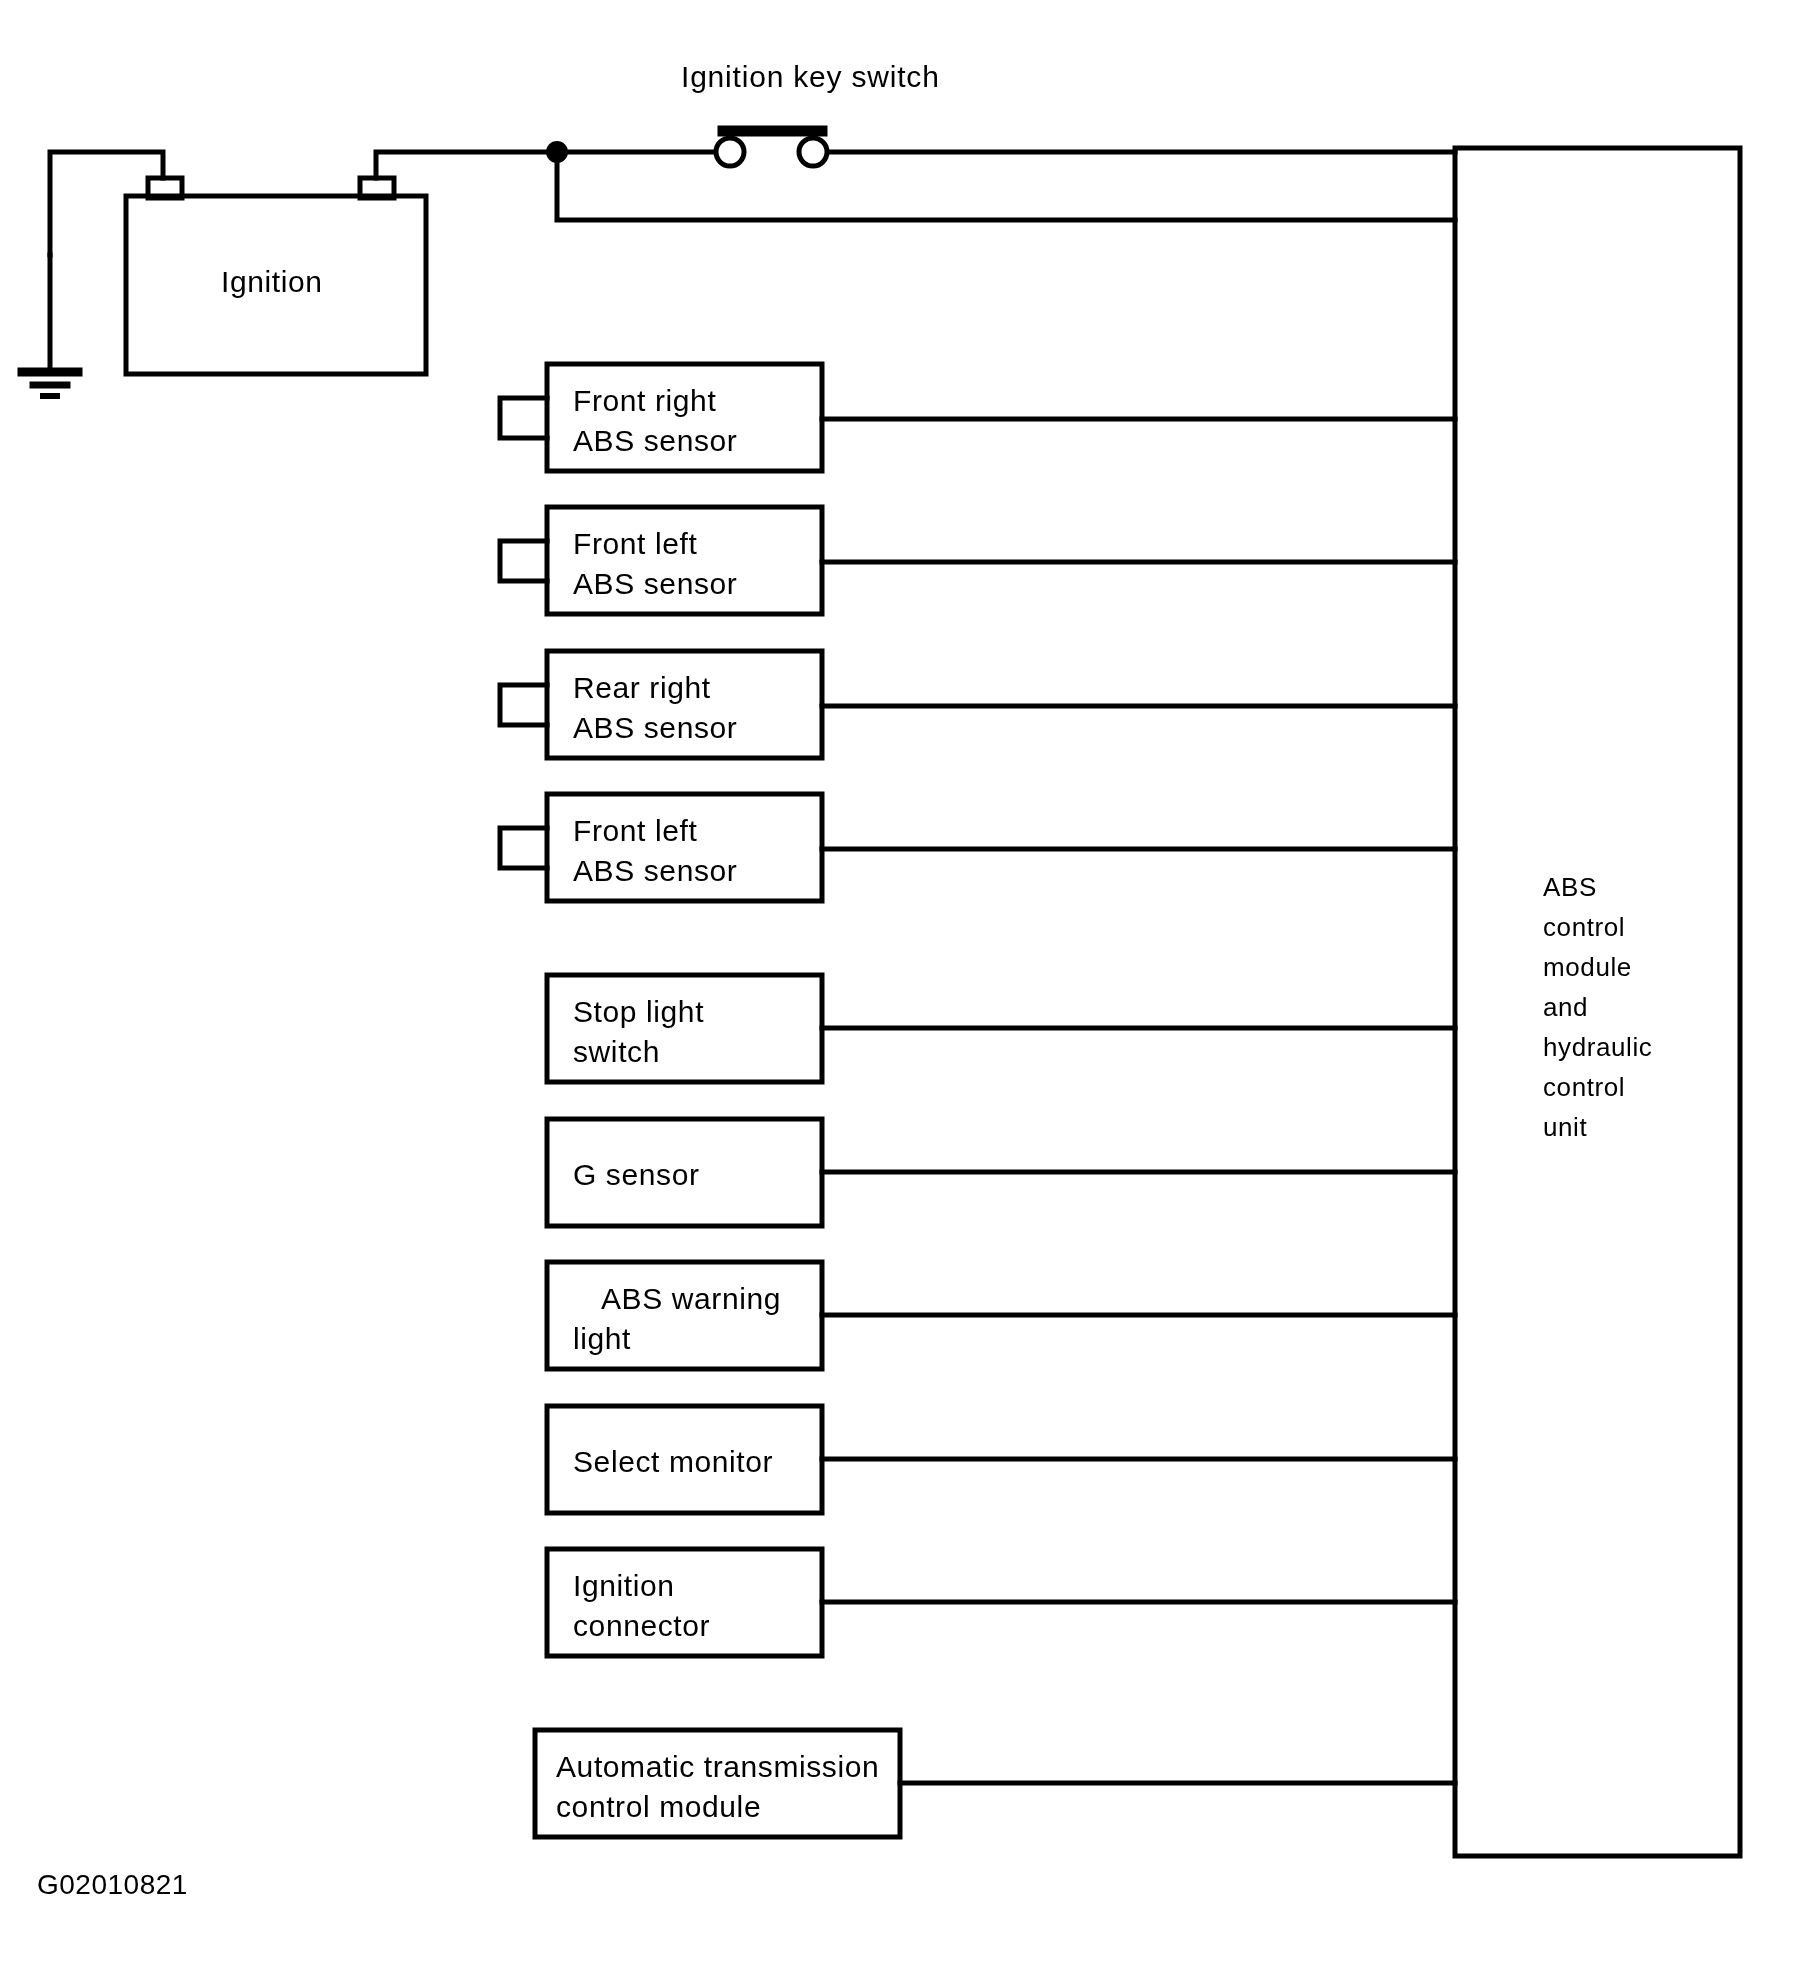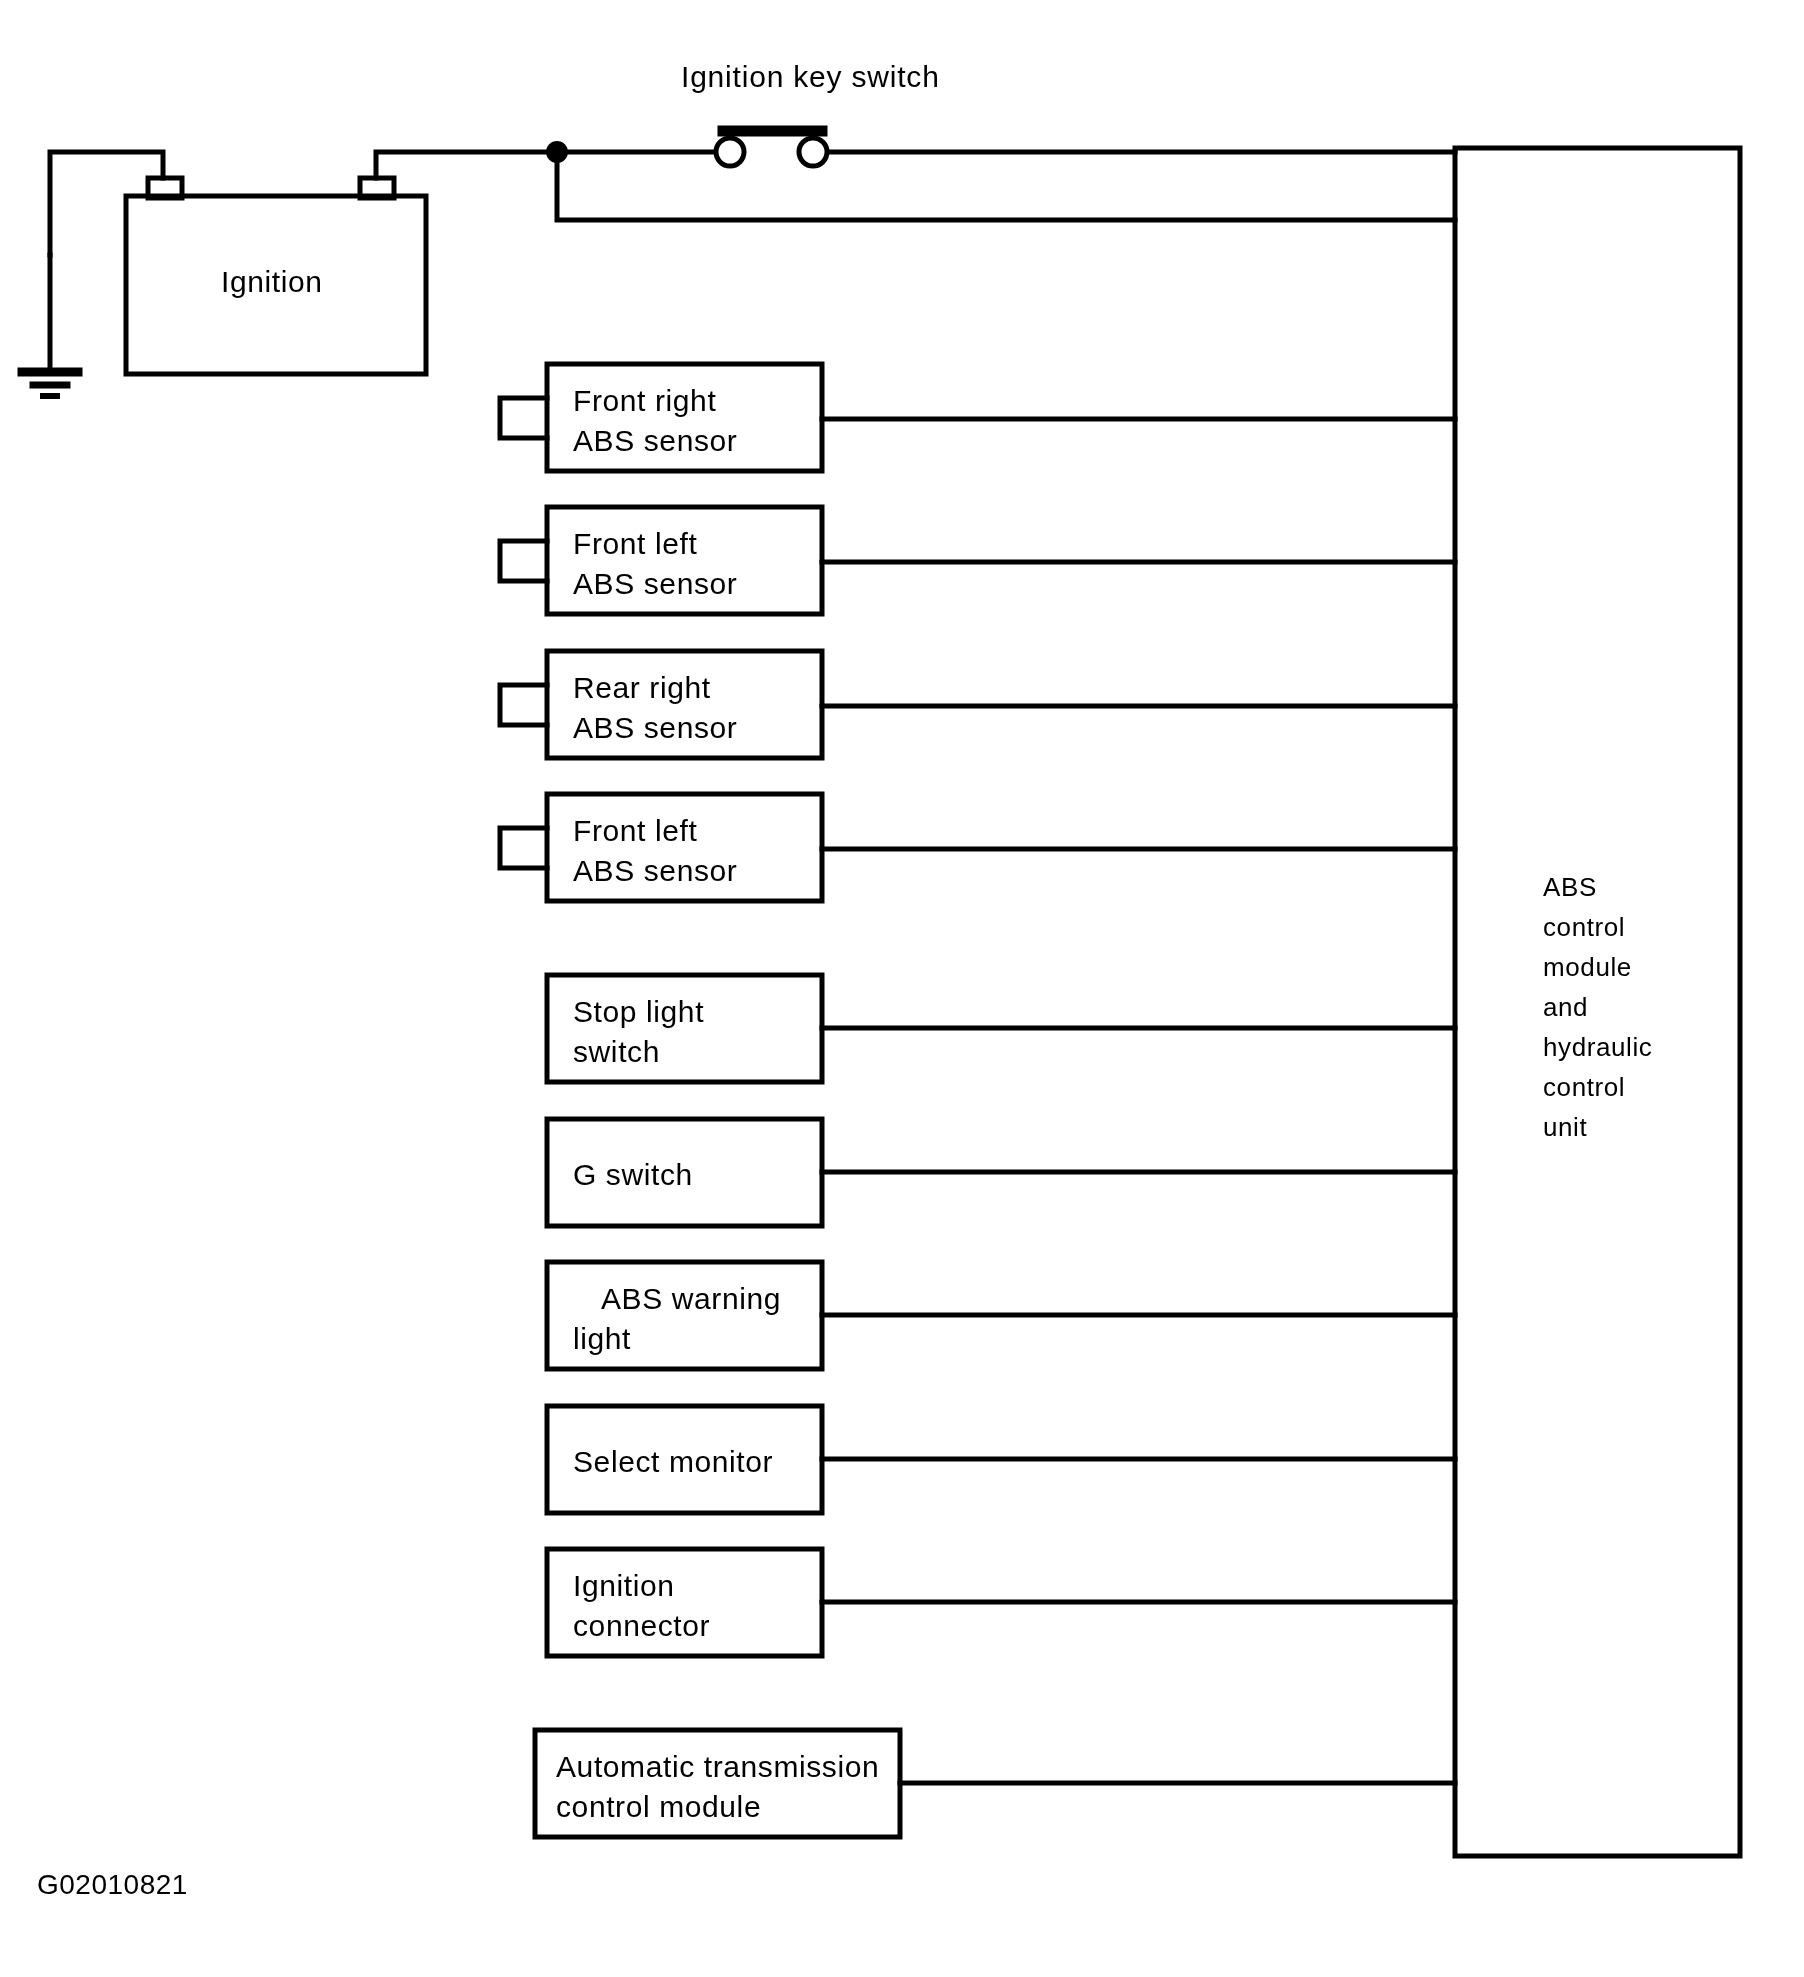--- a/index.html
+++ b/index.html
@@ -100,21 +100,21 @@
 
   <div class="lbl box-label" style="left:573px; top:668px;text-align:right;">Rear right</div>
   <div class="lbl box-label" style="left:573px; top:708px;">ABS sensor</div>
 
   <div class="lbl box-label" style="left:573px; top:811px;">Front left</div>
   <div class="lbl box-label" style="left:573px; top:851px;">ABS sensor</div>
 
   <div class="lbl box-label" style="left:573px; top:992px;">Stop light</div>
   <div class="lbl box-label" style="left:573px; top:1032px;text-align:center;">switch</div>
 
-  <div class="lbl box-label" style="left:573px; top:1155px;">G switch</div>
+  <div class="lbl box-label" style="left:573px; top:1155px;">G sensor</div>
 
   <div class="lbl box-label" style="left:601px; top:1279px;">ABS warning</div>
   <div class="lbl box-label" style="left:573px; top:1319px;">light</div>
 
   <div class="lbl box-label" style="left:573px; top:1442px;">Select monitor</div>
 
   <div class="lbl box-label" style="left:573px; top:1566px;">Ignition</div>
   <div class="lbl box-label" style="left:573px; top:1606px;">connector</div>
 
   <div class="lbl box-label" style="left:556px; top:1747px;">Automatic transmission</div>

